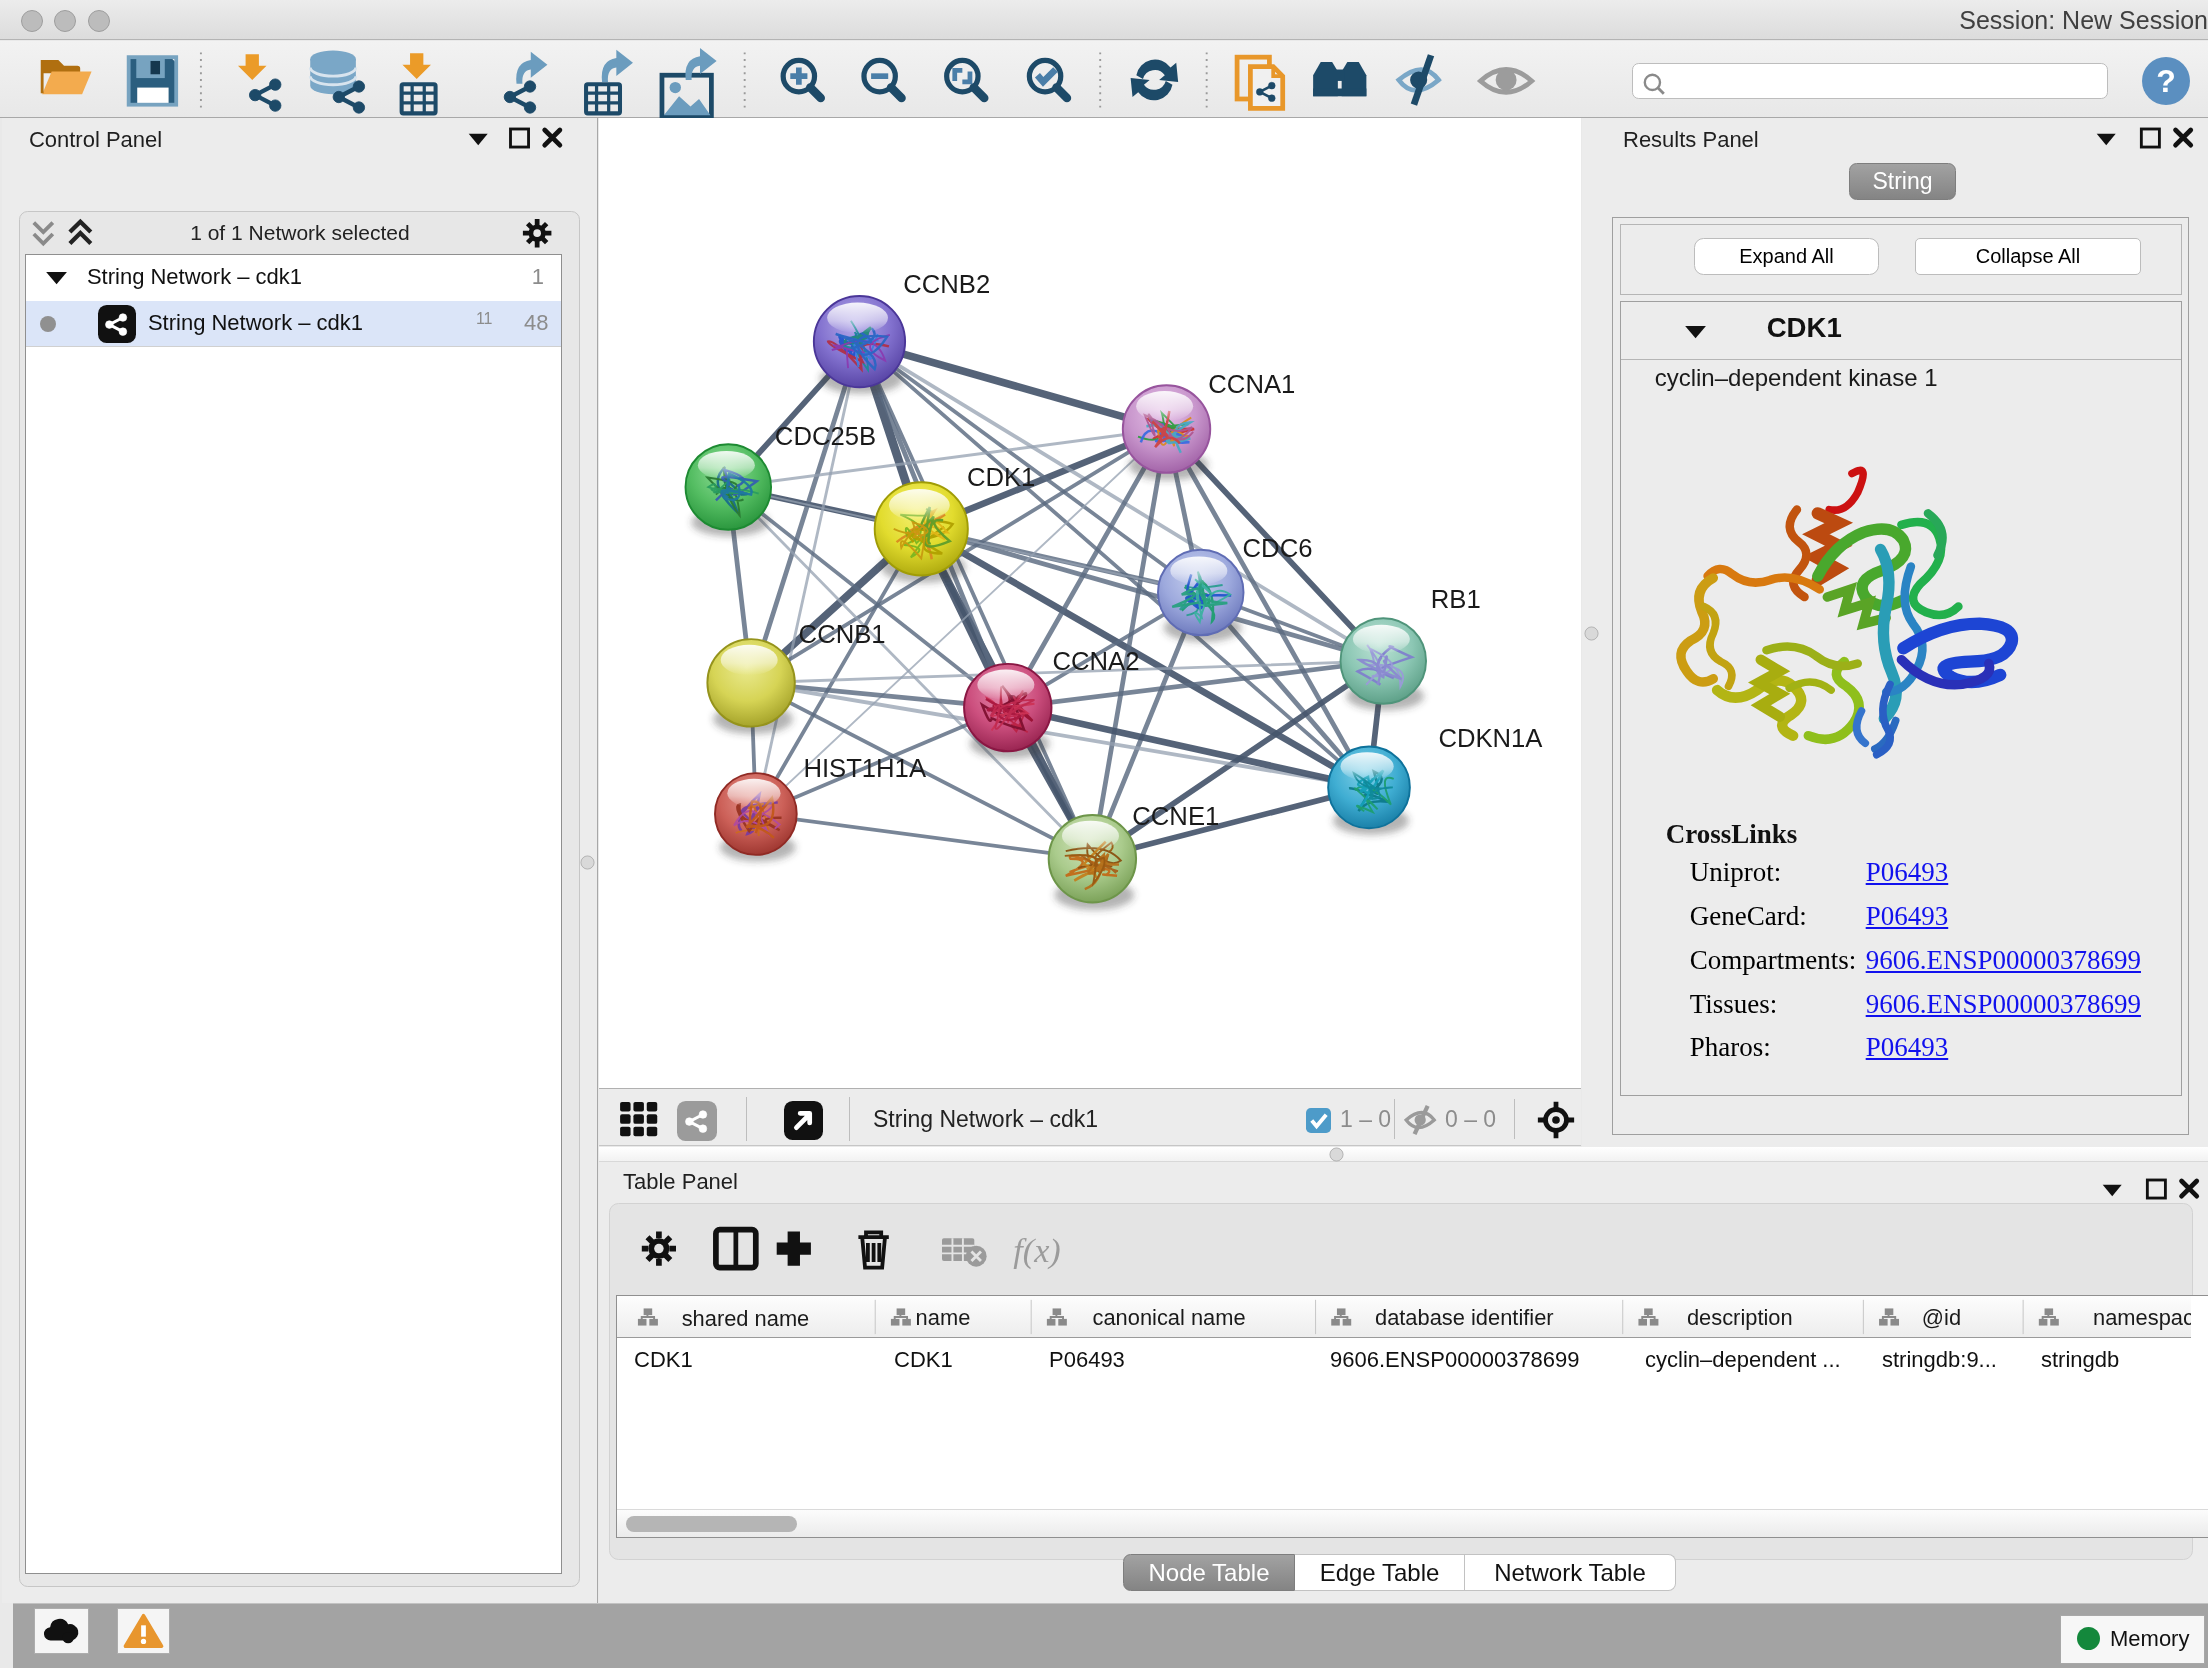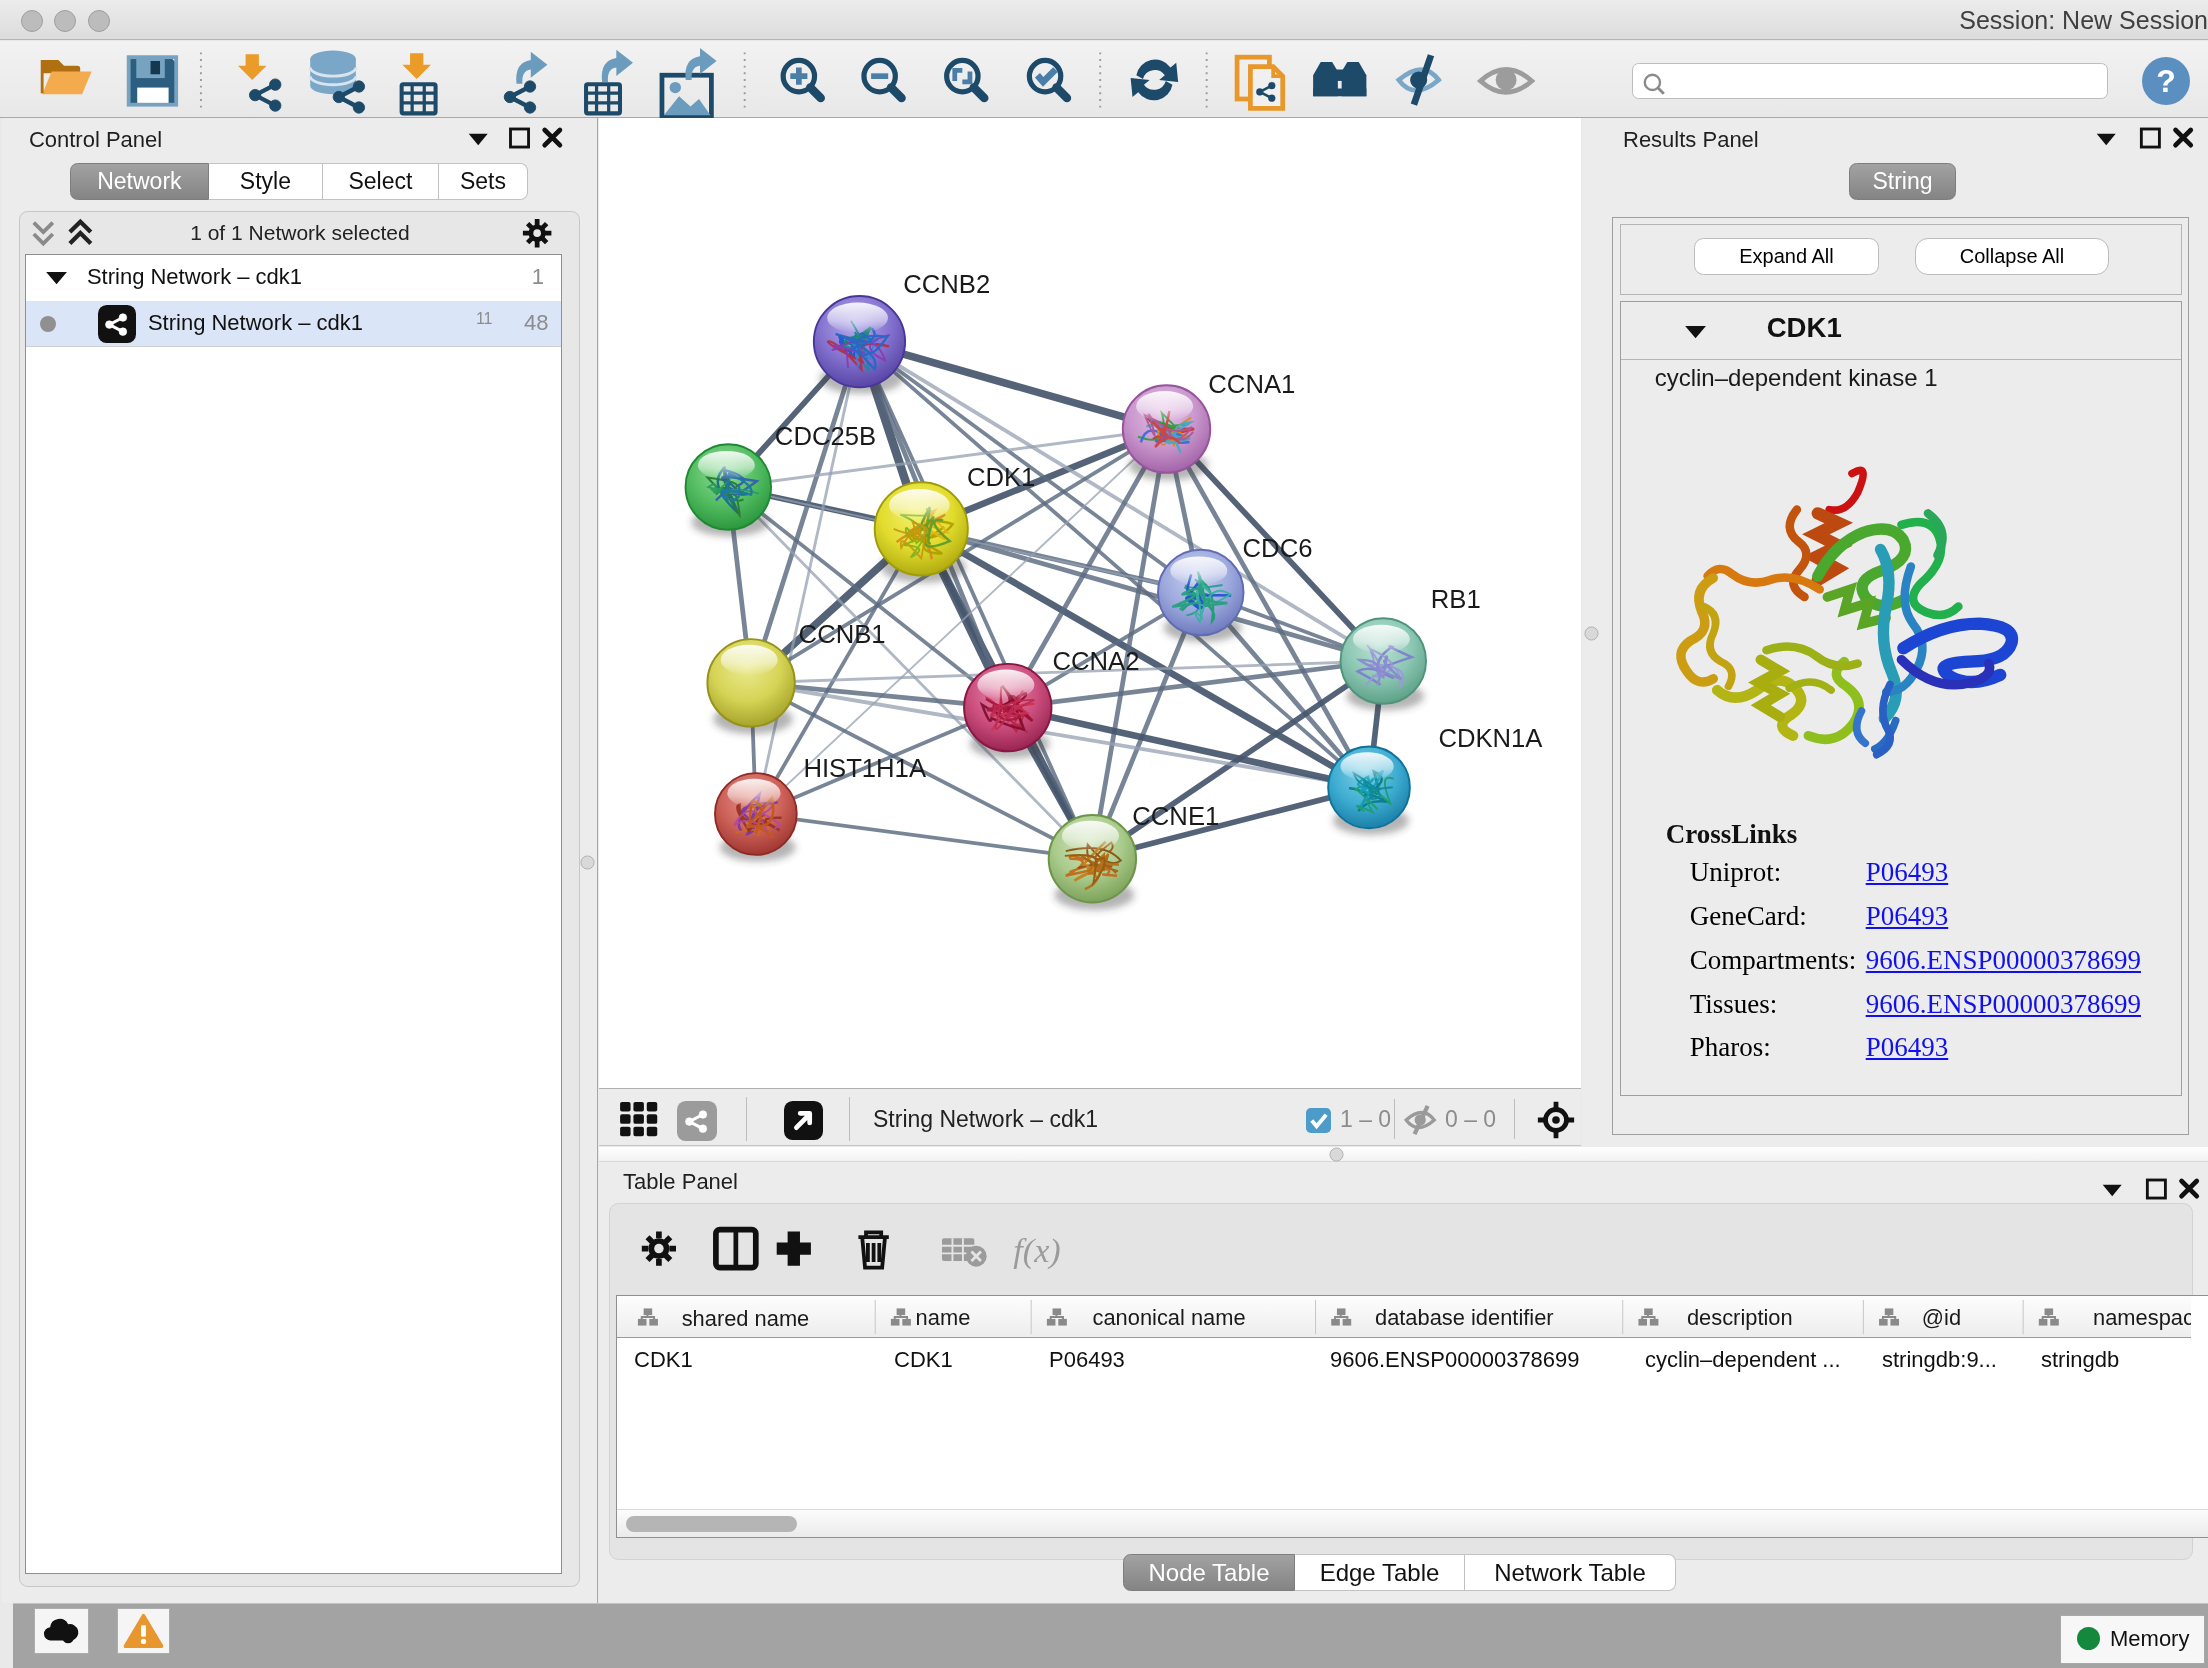--- a/index.html
+++ b/index.html
@@ -176,26 +176,20 @@
     <path d="M18 18 24 24" stroke="#8a8a8a" stroke-width="3"></path>
   </svg>
 <div class="abs" style="left:2142px;top:57px;width:48px;height:48px;border-radius:50%;background:#5b8fc0;color:#fff;font-size:32px;font-weight:bold;text-align:center;line-height:48px">?</div>
 <div class="abs ctrl">
  <div class="abs panel-title" style="left:27px;top:8.6px">Control Panel</div>
  <svg class="abs" style="left:461px;top:7.6px" width="114" height="25" viewBox="0 0 120 26">
   <path d="M6 8 l20 0 -10 12 z" fill="#111"></path>
   <rect x="50" y="3" width="19" height="19" fill="none" stroke="#111" stroke-width="3"></rect>
   <path d="M86 4 l16 16 M102 4 l-16 16" stroke="#111" stroke-width="5" stroke-linecap="round"></path>
  </svg>
- <div class="abs" style="left:68px;top:45px">
-  <div class="tab tabsel" style="width:139px;border-radius:7.6px 0 0 7.6px">Network</div>
-  <div class="tab tabun" style="width:114px;border-left:none">Style</div>
-  <div class="tab tabun" style="width:116px;border-left:none">Select</div>
-  <div class="tab tabun" style="width:89px;border-left:none;border-radius:0 7.6px 7.6px 0">Sets</div>
- </div>
  <div class="abs subpanel" style="left:17px;top:93px;width:561px;height:1376px"></div>
  <svg class="abs" style="left:28.5px;top:97px" width="76" height="38" viewBox="0 0 80 40">
   <path d="M4 8 l10 10 10 -10 M4 20 l10 10 10 -10" stroke="#8a8a8a" stroke-width="4" fill="none"></path>
   <path d="M42 18 l11 -11 11 11 M42 30 l11 -11 11 11" stroke="#222" stroke-width="4.5" fill="none"></path>
  </svg>
  <div class="abs" style="left:0;top:103px;width:596px;text-align:center;font-size:21px;color:#222">1 of 1 Network selected</div>
  <svg class="abs" style="left:519px;top:99px" width="38" height="38" viewBox="0 0 40 40">
       <g fill="#111">
         <circle cx="17" cy="17" r="9"></circle>
         <circle cx="17" cy="17" r="4" fill="#e7e7e7"></circle>
@@ -564,21 +558,21 @@
  <div class="abs panel-title" style="left:41px;top:8.6px">Results Panel</div>
  <svg class="abs" style="left:509px;top:7.6px" width="114" height="25" viewBox="0 0 120 26">
   <path d="M6 8 l20 0 -10 12 z" fill="#111"></path>
   <rect x="53" y="3" width="19" height="19" fill="none" stroke="#111" stroke-width="3"></rect>
   <path d="M89 4 l16 16 M105 4 l-16 16" stroke="#111" stroke-width="5" stroke-linecap="round"></path>
  </svg>
  <div class="abs tab tabsel" style="left:267px;top:45px;width:107px;border-radius:7.6px">String</div>
  <div class="abs" style="left:30px;top:99px;width:577px;height:918px;border:1px solid #9f9f9f;background:#ececec">
   <div class="abs" style="left:6.7px;top:5.7px;width:562px;height:71px;border:1px solid #b5b5b5"></div>
   <div class="abs" style="left:81px;top:20px;width:185px;height:37px;background:#fff;border:1px solid #bcbcbc;border-radius:9.5px;text-align:center;line-height:35px;font-size:20px">Expand All</div>
-  <div class="abs" style="left:302px;top:20px;width:194px;height:37px;background:#fff;border:1px solid #bcbcbc;border-radius:13px;text-align:center;line-height:35px;font-size:20px">Collapse All</div>
+  <div class="abs" style="left:302px;top:20px;width:226px;height:37px;background:#fff;border:1px solid #bcbcbc;border-radius:5px;text-align:center;line-height:35px;font-size:20px">Collapse All</div>
   <div class="abs" style="left:6.7px;top:83px;width:562px;height:795px;border:1px solid #9f9f9f">
    <svg class="abs" style="left:63px;top:22px" width="25" height="17" viewBox="0 0 26 18">
           <path d="M1 2 l22 0 -11 13 z" fill="#111"></path>
         </svg>
    <div class="abs" style="left:146px;top:9.5px;font-size:27.6px;font-weight:bold;color:#111">CDK1</div>
    <div class="abs" style="left:0;top:57px;width:100%;border-top:1px solid #b5b5b5"></div>
    <div class="abs" style="left:34px;top:62px;font-size:24px;color:#1a1a1a">cyclin–dependent kinase 1</div>
    <svg class="abs" style="left:54px;top:162px" width="354" height="304" fill="none" stroke-linecap="round" viewBox="0 0 372 320">
     <path d="M186 10 q20 -12 6 20 q-12 22 -30 18" stroke="#cc1111" stroke-width="8"></path>
     <path d="M150 52 l22 10 -24 12 24 12 -24 12 22 12 -20 12" stroke="#bc4a10" stroke-width="13"></path>

